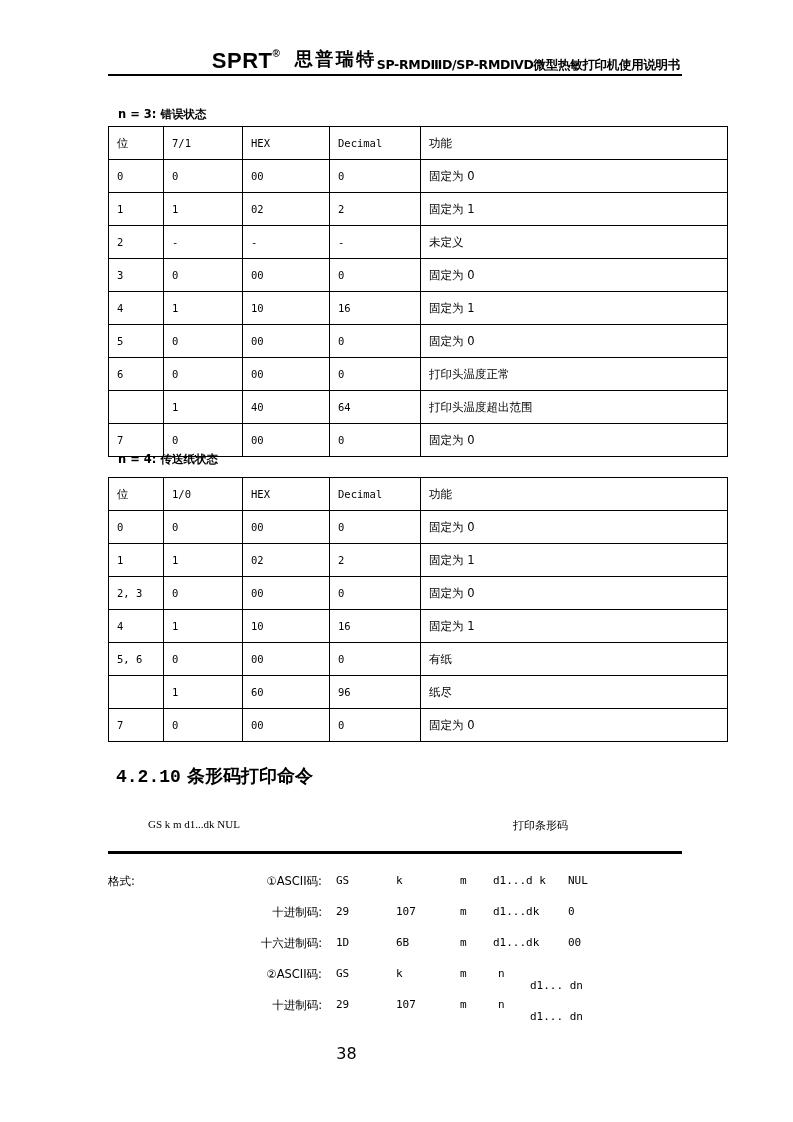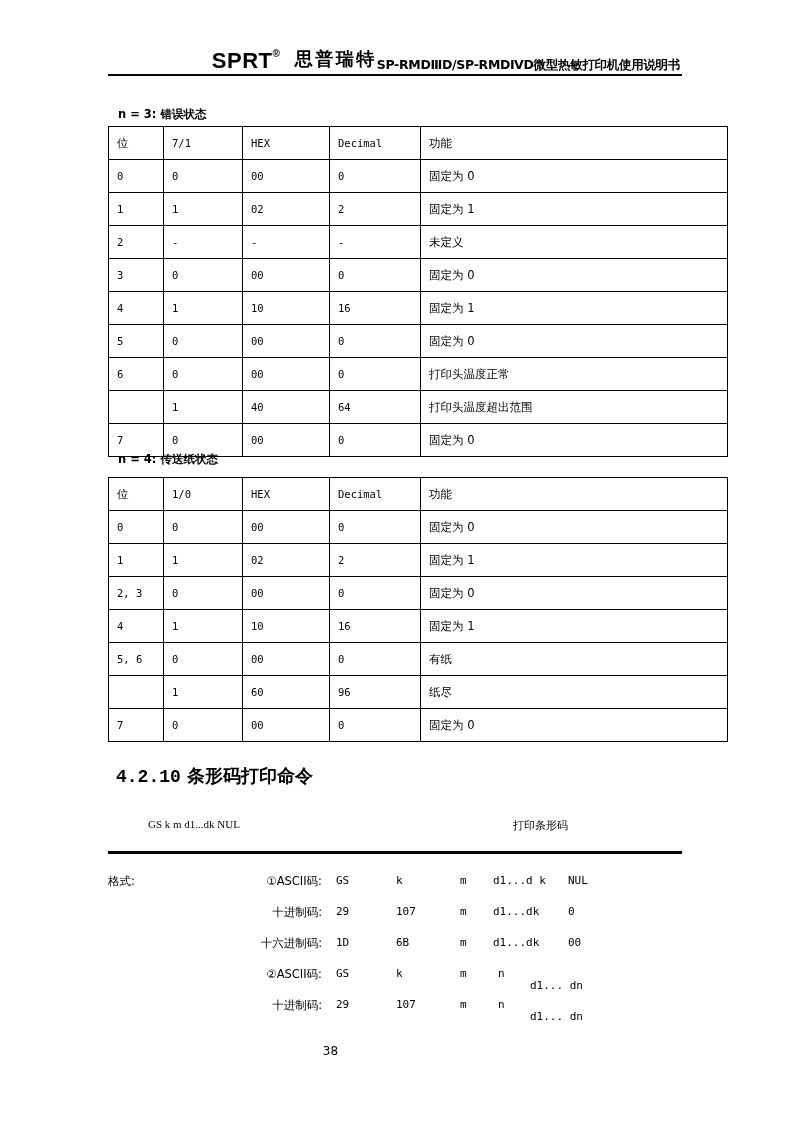--- a/index.html
+++ b/index.html
@@ -196,21 +196,22 @@
   .c5b { left: 422px; margin-top: 12px; }
 
   
   .page-number {
     position: absolute;
     left: 0;
     top: 1044px;
     width: 661px;
     text-align: center;
     font-family: "DejaVu Sans", sans-serif;
-    font-size: 12px;
+    font-size: 16px;
+    padding-left: 16px;
   }
 </style>
 </head>
 <body>
 
 <div class="page">
 
   <div class="doc-header">
     <div class="brand">
       <span class="latin">SPRT</span>

